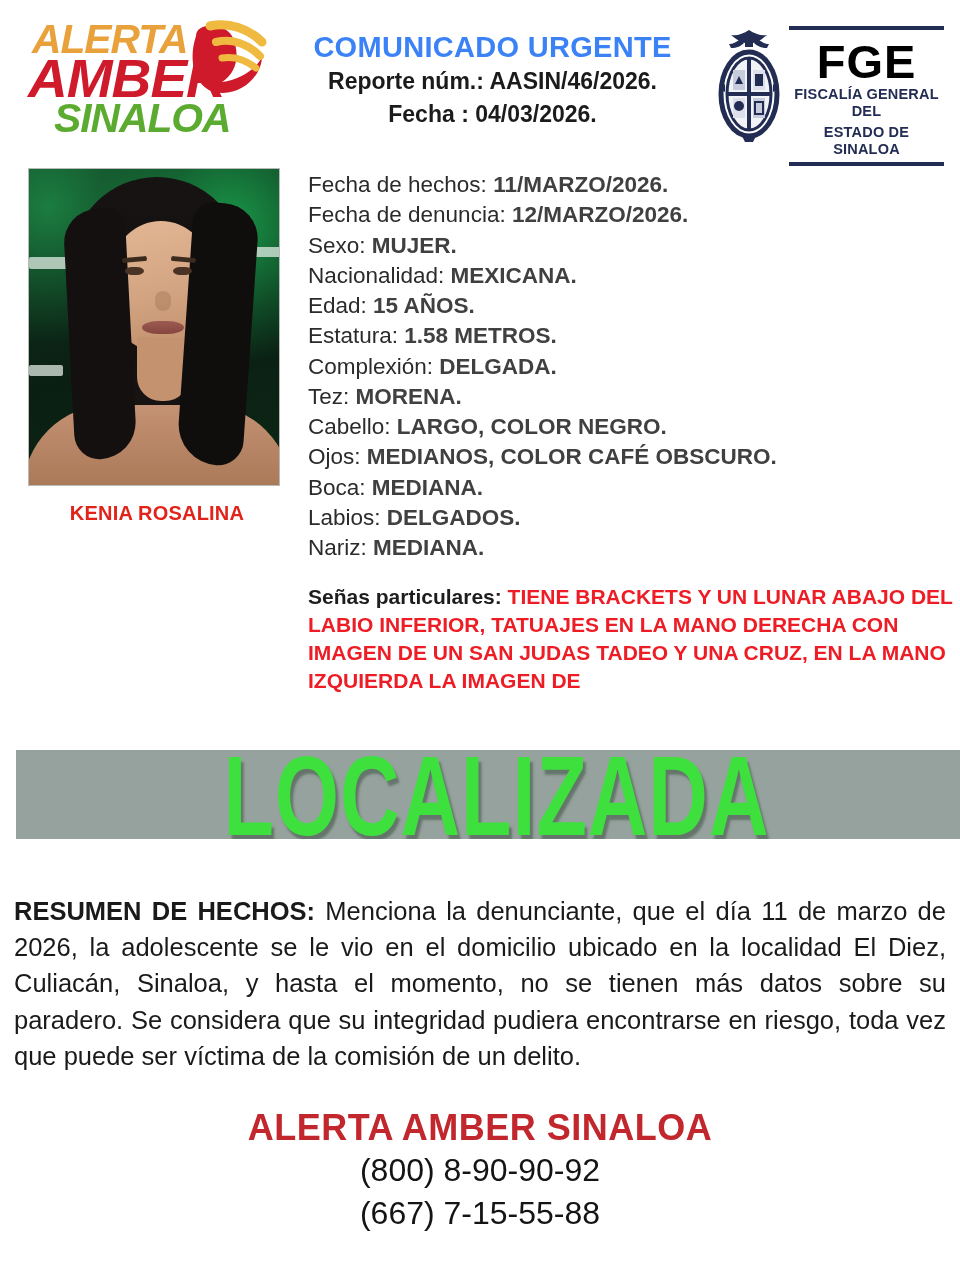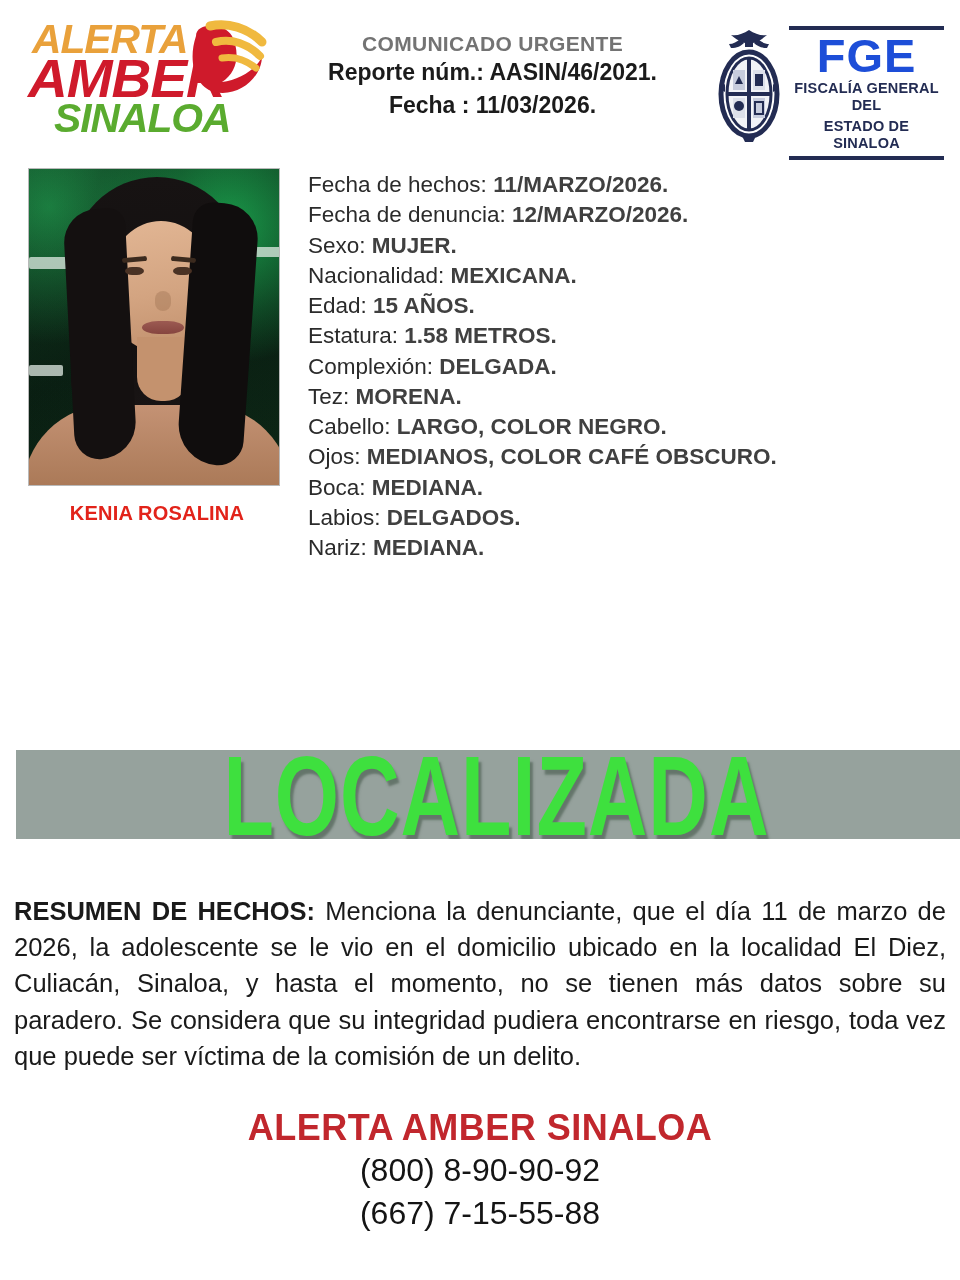--- a/index.html
+++ b/index.html
@@ -70,23 +70,23 @@
     pointer-events: none;
   }
 
   
   .head-center {
     flex: 1 1 auto;
     text-align: center;
     padding-top: 32px;
   }
   .comunicado {
-    font-size: 21px;
-    font-weight: bold;
-    color: #737373;
+    font-size: 29px;
+    font-weight: bold;
+    color: #3b82f6;
     letter-spacing: 0.3px;
     line-height: 1.1;
   }
   .reporte, .fecha-head {
     font-size: 23px;
     font-weight: bold;
     color: #1b1b1b;
     line-height: 1.3;
     margin-top: 3px;
   }
@@ -112,24 +112,24 @@
     text-align: center;
   }
   .fge-rule {
     height: 4px;
     background: #232c53;
     width: 100%;
   }
   .fge-big {
     font-size: 47px;
     font-weight: bold;
-    color: #1d4ed8;
+    color: #000000;
     letter-spacing: 1px;
     line-height: 1.02;
-    margin: 2px 0 0 0;
+    margin: 8px 0 0 0;
   }
   .fge-sub {
     font-size: 14.5px;
     font-weight: bold;
     color: #232c53;
     line-height: 1.18;
     letter-spacing: 0.2px;
     margin-bottom: 4px;
   }
 
@@ -381,22 +381,22 @@
     <svg class="swoosh" viewBox="0 0 110 86">
       <path d="M30 16 C30 2, 58 2, 66 16 C74 32, 72 52, 56 62 C74 60, 92 48, 96 36 C96 58, 72 78, 48 72 C28 66, 22 40, 30 16 Z" fill="#cf1a2b"></path>
       <path d="M44 6 C62 2, 82 8, 96 22" stroke="#f0b93f" stroke-width="9" fill="none" stroke-linecap="round"></path>
       <path d="M50 22 C66 18, 82 24, 94 36" stroke="#f0b93f" stroke-width="8" fill="none" stroke-linecap="round"></path>
       <path d="M56 38 C68 36, 80 40, 90 48" stroke="#f0b93f" stroke-width="7" fill="none" stroke-linecap="round"></path>
     </svg>
   </div>
 
   <div class="head-center">
     <div class="comunicado">COMUNICADO URGENTE</div>
-    <div class="reporte">Reporte núm.: AASIN/46/2021.</div>
-    <div class="fecha-head">Fecha : 11/03/2026.</div>
+    <div class="reporte">Reporte núm.: AASIN/46/2026.</div>
+    <div class="fecha-head">Fecha : 04/03/2026.</div>
   </div>
 
   <div class="fge">
     <svg class="fge-emblem" viewBox="0 0 68 118">
       <g fill="#232c53">
         <path d="M34 4 C28 8, 22 10, 16 9 C22 14, 26 16, 30 17 L30 21 L38 21 L38 17 C42 16, 46 14, 52 9 C46 10, 40 8, 34 4 Z"></path>
         <path d="M26 12 C22 16, 18 18, 14 18 L16 22 C22 22, 26 20, 29 17 Z"></path>
         <path d="M42 12 C46 16, 50 18, 54 18 L52 22 C46 22, 42 20, 39 17 Z"></path>
         <ellipse cx="34" cy="68" rx="28" ry="42" fill="none" stroke="#232c53" stroke-width="5"></ellipse>
         <ellipse cx="34" cy="68" rx="22" ry="36" fill="#f2f3f7" stroke="#232c53" stroke-width="3"></ellipse>
@@ -500,20 +500,24 @@
     </div>
     <div class="detail-row">
       <span class="detail-label">Labios:</span>
       <span class="detail-value">DELGADOS.</span>
     </div>
     <div class="detail-row">
       <span class="detail-label">Nariz:</span>
       <span class="detail-value">MEDIANA.</span>
     </div>
 
+    <div class="senas">
+      <span class="senas-label">Señas particulares:</span>
+      <span class="senas-value">TIENE BRACKETS Y UN LUNAR ABAJO DEL LABIO INFERIOR, TATUAJES EN LA MANO DERECHA CON IMAGEN DE UN SAN JUDAS TADEO Y UNA CRUZ, EN LA MANO IZQUIERDA LA IMAGEN DE</span>
+    </div>
   </div>
 </div>
 
 <div class="banner">
   <div class="banner-text">LOCALIZADA</div>
 </div>
 
 <div class="resumen">
   <b>RESUMEN DE HECHOS:</b><span> Menciona la denunciante, que el día 11 de marzo de 2026, la adolescente se le vio en el domicilio ubicado en la localidad El Diez, Culiacán, Sinaloa, y hasta el momento, no se tienen más datos sobre su paradero. Se considera que su integridad pudiera encontrarse en riesgo, toda vez que puede ser víctima de la comisión de un delito.</span>
 </div>

